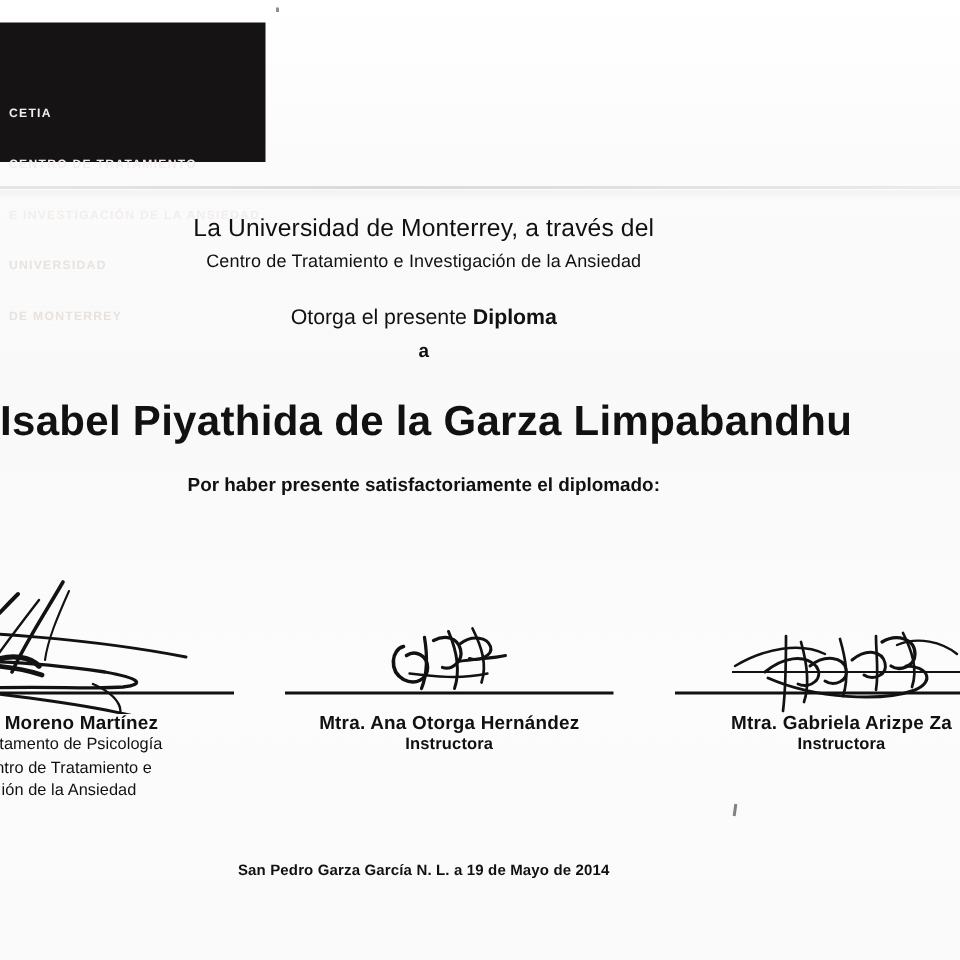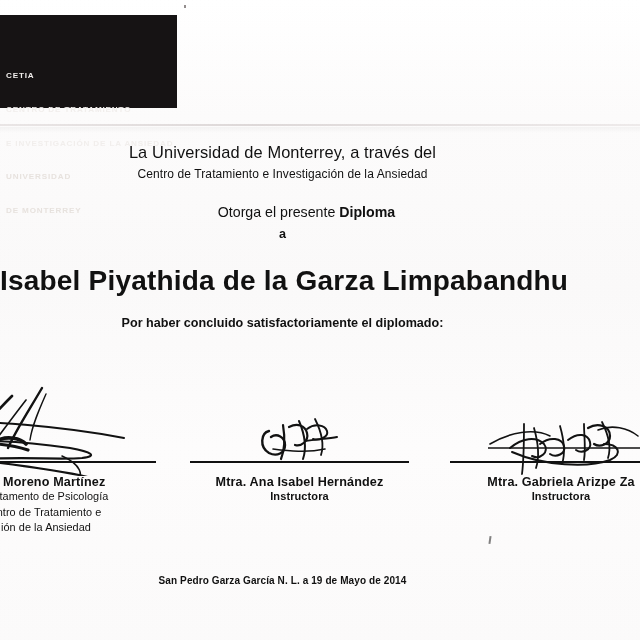--- a/index.html
+++ b/index.html
@@ -95,21 +95,20 @@
     letter-spacing: .1px;
   }
   #head-line2 {
     top: 167px;
     font-size: 12px;
     letter-spacing: .1px;
   }
   #otorga-line {
     top: 204px;
     font-size: 14.2px;
-    margin-left: 24px;
   }
   #otorga-line b { font-weight: bold; }
   #a-line {
     top: 227px;
     font-size: 12.6px;
     font-weight: bold;
   }
   #recipient-name {
     top: 265px;
     font-size: 28px;
@@ -244,21 +243,21 @@
     </div>
   </div>
 
   <div class="ctr" id="head-line1">La Universidad de Monterrey, a través del</div>
   <div class="ctr" id="head-line2">Centro de Tratamiento e Investigación de la Ansiedad</div>
 
   <div class="ctr" id="otorga-line"><span>Otorga el presente </span><b>Diploma</b></div>
   <div class="ctr" id="a-line">a</div>
   <div class="ctr" id="recipient-name">Isabel Piyathida de la Garza Limpabandhu</div>
 
-  <div class="ctr" id="concluido-line">Por haber concluido satisfactoriamente el diplomado:</div>
+  <div class="ctr" id="concluido-line">Por haber presente satisfactoriamente el diplomado:</div>
 
   <svg class="sig-ink" id="sig-ink-left" viewBox="0 0 230 90">
     <g fill="none" stroke="#121212" stroke-linecap="round" stroke-linejoin="round">
       <path d="M6 86 C 24 60, 44 36, 70 10" stroke-width="2.6"></path>
       <path d="M30 88 C 46 64, 64 40, 84 14" stroke-width="1.6"></path>
       <path d="M100 2 C 86 26, 74 44, 66 62" stroke-width="2.4"></path>
       <path d="M104 8 C 96 26, 90 40, 88 54" stroke-width="1.4"></path>
       <path d="M2 36 C 40 34, 120 40, 182 52" stroke-width="2.0"></path>
       <path d="M0 60 C 28 52, 72 54, 128 62 C 150 66, 156 70, 140 72 C 118 74, 70 70, 26 74" stroke-width="2.2"></path>
       <path d="M16 58 C 44 56, 68 58, 86 64" stroke-width="3.2"></path>
@@ -282,21 +281,21 @@
       <path d="M34 12 C 42 8, 50 10, 52 18 C 54 26, 46 32, 40 30" stroke-width="2.2"></path>
       <path d="M44 6 C 50 20, 52 32, 48 44" stroke-width="2.0"></path>
       <path d="M52 14 C 60 8, 70 10, 72 16 C 74 22, 64 26, 58 24" stroke-width="2.0"></path>
       <path d="M60 4 C 66 16, 70 28, 66 40" stroke-width="1.8"></path>
       <path d="M50 26 C 62 24, 74 24, 82 22" stroke-width="2.0"></path>
       <path d="M18 34 C 34 36, 52 38, 70 34" stroke-width="1.6"></path>
     </g>
   </svg>
   <div class="sig-rule" id="sig-rule-center"></div>
   <div class="sig-caption" id="sig-caption-center">
-    <span class="nm">Mtra. Ana Isabel Hernández</span>
+    <span class="nm">Mtra. Ana Otorga Hernández</span>
     <span class="role">Instructora</span>
   </div>
 
   <svg class="sig-ink" id="sig-ink-right" viewBox="0 0 155 58">
     <g fill="none" stroke="#121212" stroke-linecap="round" stroke-linejoin="round">
       <path d="M2 26 C 22 14, 46 10, 62 18" stroke-width="1.6"></path>
       <path d="M22 30 C 34 20, 48 18, 56 26 C 62 34, 52 42, 44 38" stroke-width="2.0"></path>
       <path d="M36 6 C 36 22, 36 40, 34 56" stroke-width="1.8"></path>
       <path d="M46 10 C 50 24, 52 38, 48 50" stroke-width="1.8"></path>
       <path d="M52 26 C 62 18, 74 20, 76 28 C 78 36, 68 40, 62 36" stroke-width="2.0"></path>

